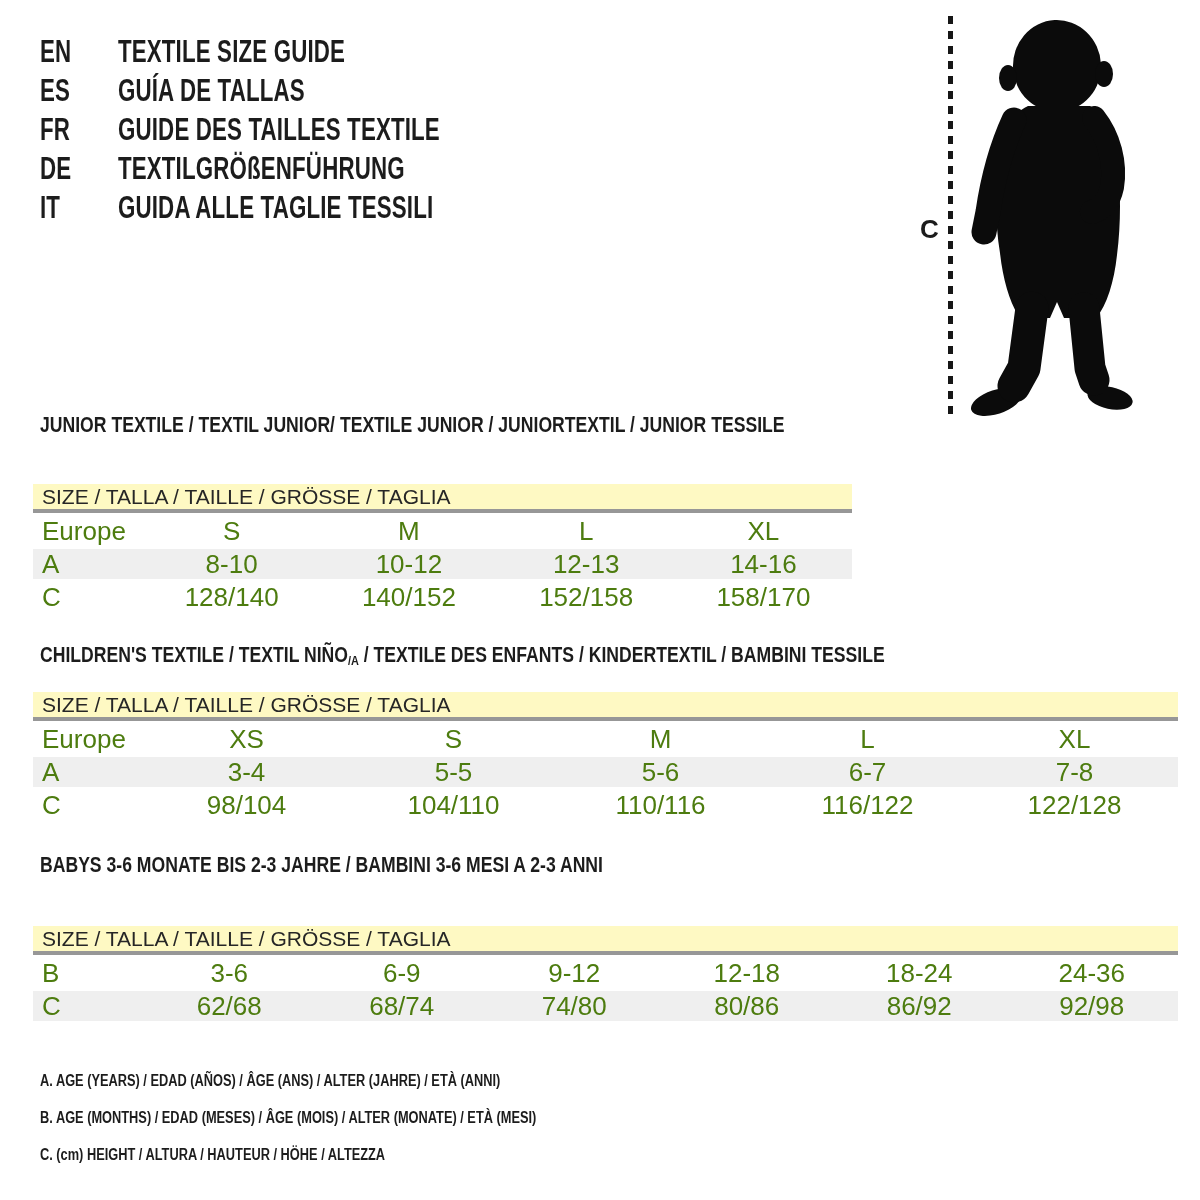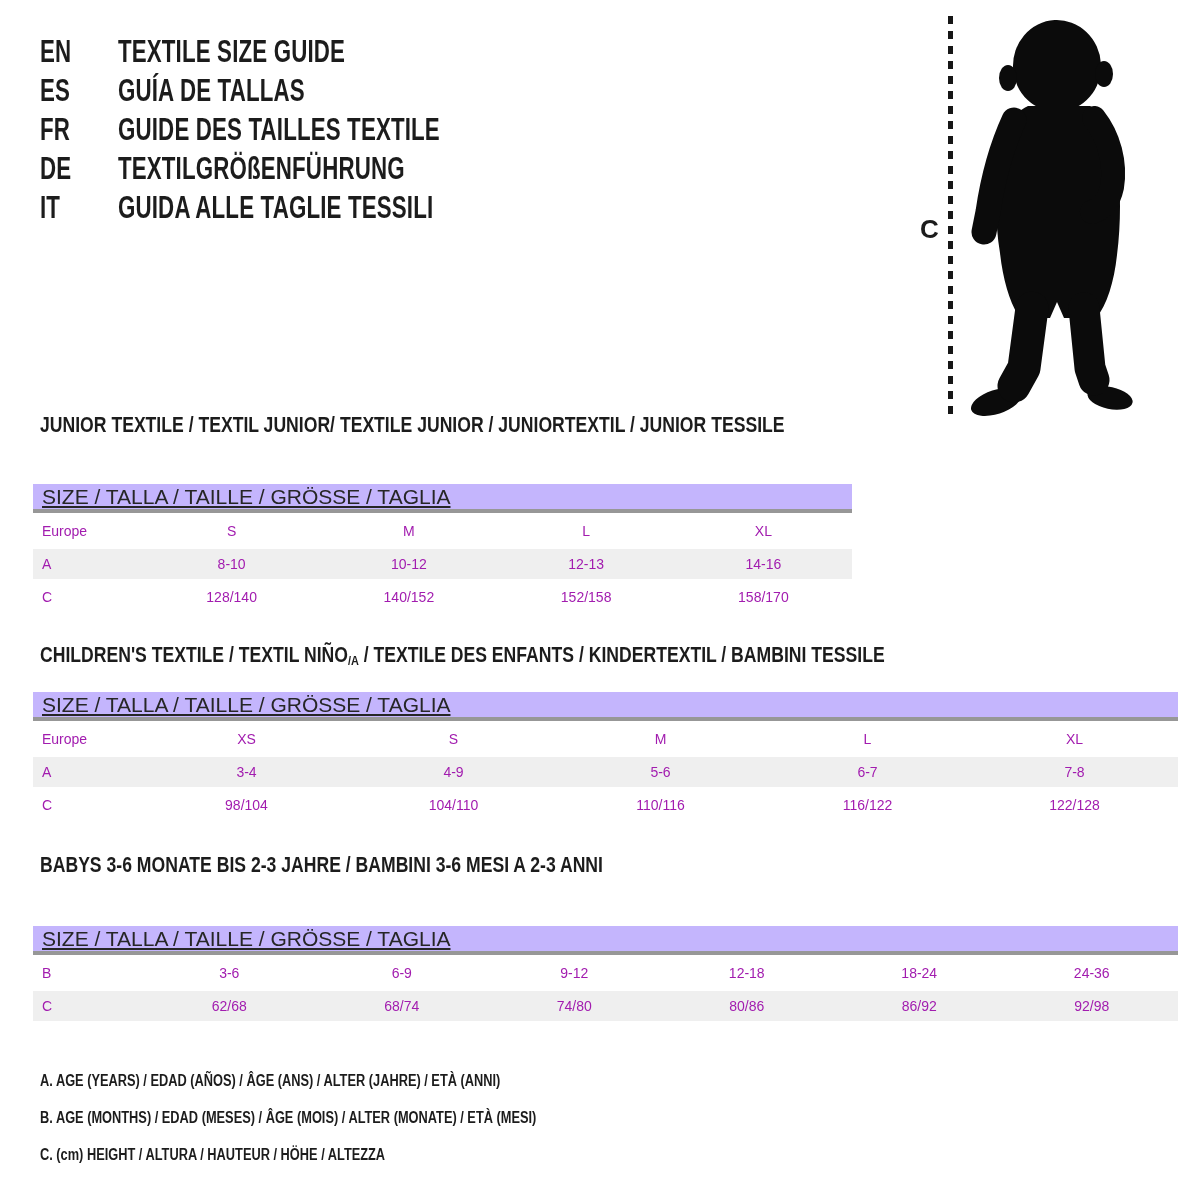--- a/index.html
+++ b/index.html
@@ -33,25 +33,25 @@
   #children-title { top:642px; }
   #babies-title { top:849px; line-height:31px; }
   .subsc { font-size:0.62em; vertical-align:-0.22em; }
 
   
   .stable { left:33px; }
   #junior-table { top:484px; width:819px; }
   #children-table { top:692px; width:1145px; }
   #babies-table { top:926px; width:1145px; }
   .band {
-    height:25px; background:#c4b5fd; border-bottom:4px solid #979797;
+    height:25px; background:#fef9c3; border-bottom:4px solid #979797;
     display:flex; align-items:center; padding-left:9px;
-    font-size:21px; color:#262626;text-decoration:underline;
+    font-size:21px; color:#262626;
   }
-  .trow { display:flex; align-items:center; font-size:14px; color:#a21caf; }
+  .trow { display:flex; align-items:center; font-size:26px; color:#4d7c0f; }
   .trow .lbl { width:110px; padding-left:9px; box-sizing:border-box; text-align:left; }
   .trow .cell { flex:1; text-align:center; }
   .trow.header { height:36px; }
   .trow.plain  { height:36px; }
   .trow.shaded { height:30px; background:#efefef; }
 
   
   #footnotes { top:1072px; left:40px; }
   .fnote { height:37px; font-size:16px; font-weight:700; }
 </style>
@@ -145,21 +145,21 @@
       <span class="lbl">Europe</span>
       <span class="cell">XS</span>
       <span class="cell">S</span>
       <span class="cell">M</span>
       <span class="cell">L</span>
       <span class="cell">XL</span>
     </div>
     <div class="trow shaded">
       <span class="lbl">A</span>
       <span class="cell">3-4</span>
-      <span class="cell">4-9</span>
+      <span class="cell">5-5</span>
       <span class="cell">5-6</span>
       <span class="cell">6-7</span>
       <span class="cell">7-8</span>
     </div>
     <div class="trow plain">
       <span class="lbl">C</span>
       <span class="cell">98/104</span>
       <span class="cell">104/110</span>
       <span class="cell">110/116</span>
       <span class="cell">116/122</span>

